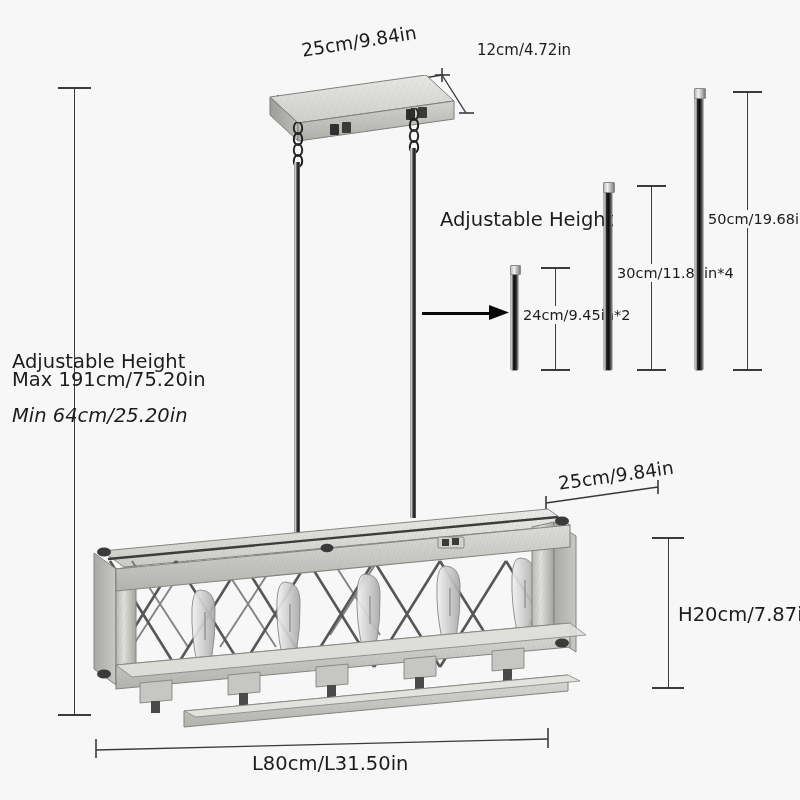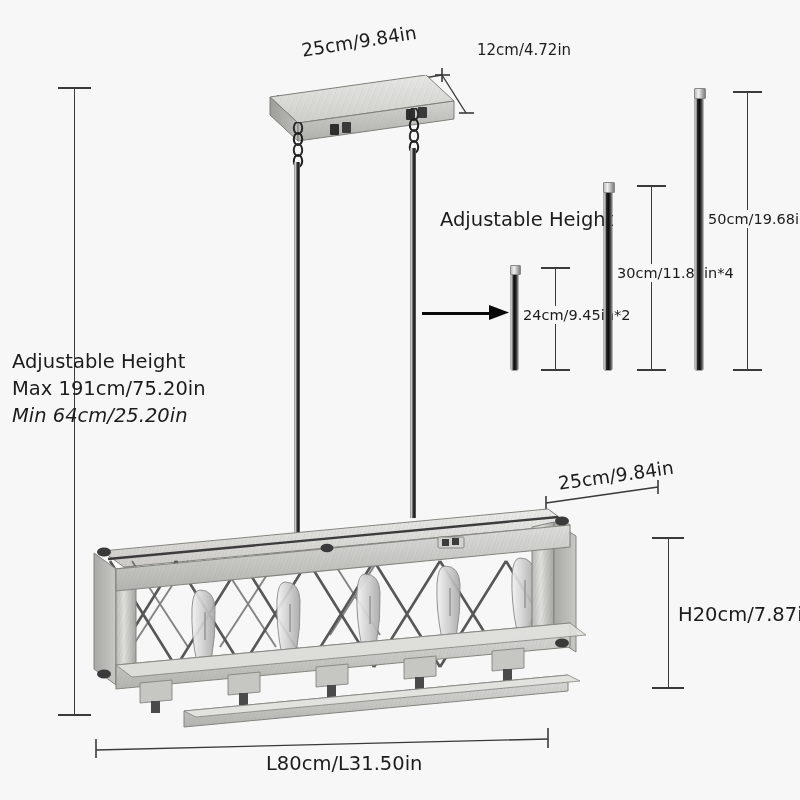--- a/index.html
+++ b/index.html
@@ -27,21 +27,21 @@
 </head>
 <body>
 
 <div id="stage">
 
   <div class="dimline v-line" style="left:74px;top:88px;height:628px;"></div>
   <div class="tick-h" style="left:58px;top:87px;width:33px;"></div>
   <div class="tick-h" style="left:58px;top:714px;width:33px;"></div>
 
   <div class="lbl" style="left:12px;top:350px;font-size:19.5px;">Adjustable  Height</div>
-  <div class="lbl" style="left:12px;top:377px;font-size:19.5px;">Max 191cm/75.20in</div>
+  <div class="lbl" style="left:12px;top:368px;font-size:19.5px;">Max 191cm/75.20in</div>
   <div class="lbl" style="left:12px;top:404px;font-size:19.5px;font-style:italic;">Min  64cm/25.20in</div>
 
   <svg style="position:absolute;left:270px;top:58px;" width="190" height="50">
     <line x1="8" y1="44" x2="172" y2="17" stroke="#3a3a3a" stroke-width="1.4"></line>
     <line x1="8" y1="37" x2="8" y2="50" stroke="#3a3a3a" stroke-width="1.6"></line>
     <line x1="172" y1="10" x2="172" y2="24" stroke="#3a3a3a" stroke-width="1.6"></line>
   </svg>
   <div class="lbl" style="left:300px;top:40px;font-size:18.5px;transform:rotate(-9deg);transform-origin:left top;">25cm/9.84in</div>
 
   <svg style="position:absolute;left:418px;top:58px;" width="60" height="62">
@@ -268,15 +268,15 @@
     <polygon points="104,216 488,180 488,196 104,232" fill="url(#frontRail)" stroke="#83837f" stroke-width="1"></polygon>
     <polygon points="104,216 488,180 488,196 104,232" fill="url(#grain2)"></polygon>
     <polygon points="104,216 488,180 500,186 116,222" fill="#e2e2df" stroke="#83837f" stroke-width="0.8"></polygon>
   </svg>
 
   <svg style="position:absolute;left:88px;top:728px;" width="470" height="30">
     <line x1="8" y1="22" x2="460" y2="11" stroke="#3a3a3a" stroke-width="1.4"></line>
     <line x1="8" y1="11" x2="8" y2="31" stroke="#3a3a3a" stroke-width="1.6"></line>
     <line x1="460" y1="0" x2="460" y2="20" stroke="#3a3a3a" stroke-width="1.6"></line>
   </svg>
-  <div class="lbl" style="left:252px;top:752px;font-size:19.5px;margin-left:14px;">L80cm/L31.50in</div>
+  <div class="lbl" style="left:252px;top:752px;font-size:19.5px;">L80cm/L31.50in</div>
 
 </div>
 
 </body></html>

